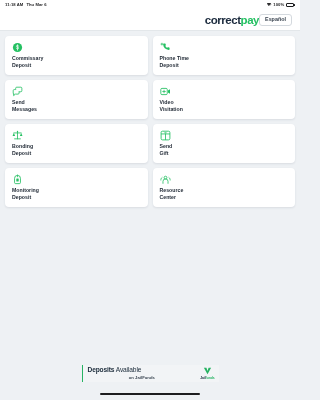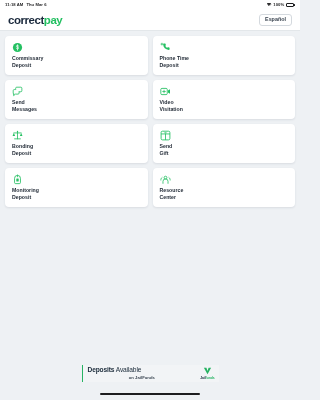--- a/index.html
+++ b/index.html
@@ -32,21 +32,21 @@
   .batt { display:inline-flex; align-items:center; }
   .batt-body { width:8px; height:4px; border:0.55px solid #1d1d1f; border-radius:1px; padding:0.4px; }
   .batt-fill { width:100%; height:100%; background:#1d1d1f; border-radius:0.4px; }
   .batt-cap { width:0.8px; height:1.6px; background:#1d1d1f; border-radius:0 0.5px 0.5px 0; margin-left:0.4px; }
 
   
   .header {
     flex:0 0 21px; height:21px;
     background:#ffffff;
     border-bottom:1px solid #e3e7ea;
-    display:flex; align-items:center; justify-content:space-between;
+    display:flex; align-items:center; justify-content:flex-end;
     padding:0 8px;
   }
   .logo { font-size:11.5px; font-weight:700; letter-spacing:-0.45px; white-space:nowrap; }
   .logo .c1 { color:#1b2a3d; }
   .logo .c2 { color:#24c062; }
   .lang-btn {
     border:1px solid #d4d9de; border-radius:3px;
     background:#ffffff; color:#3a4450;
     font-size:5.4px; font-weight:600;
     padding:2.6px 5px; line-height:1;

